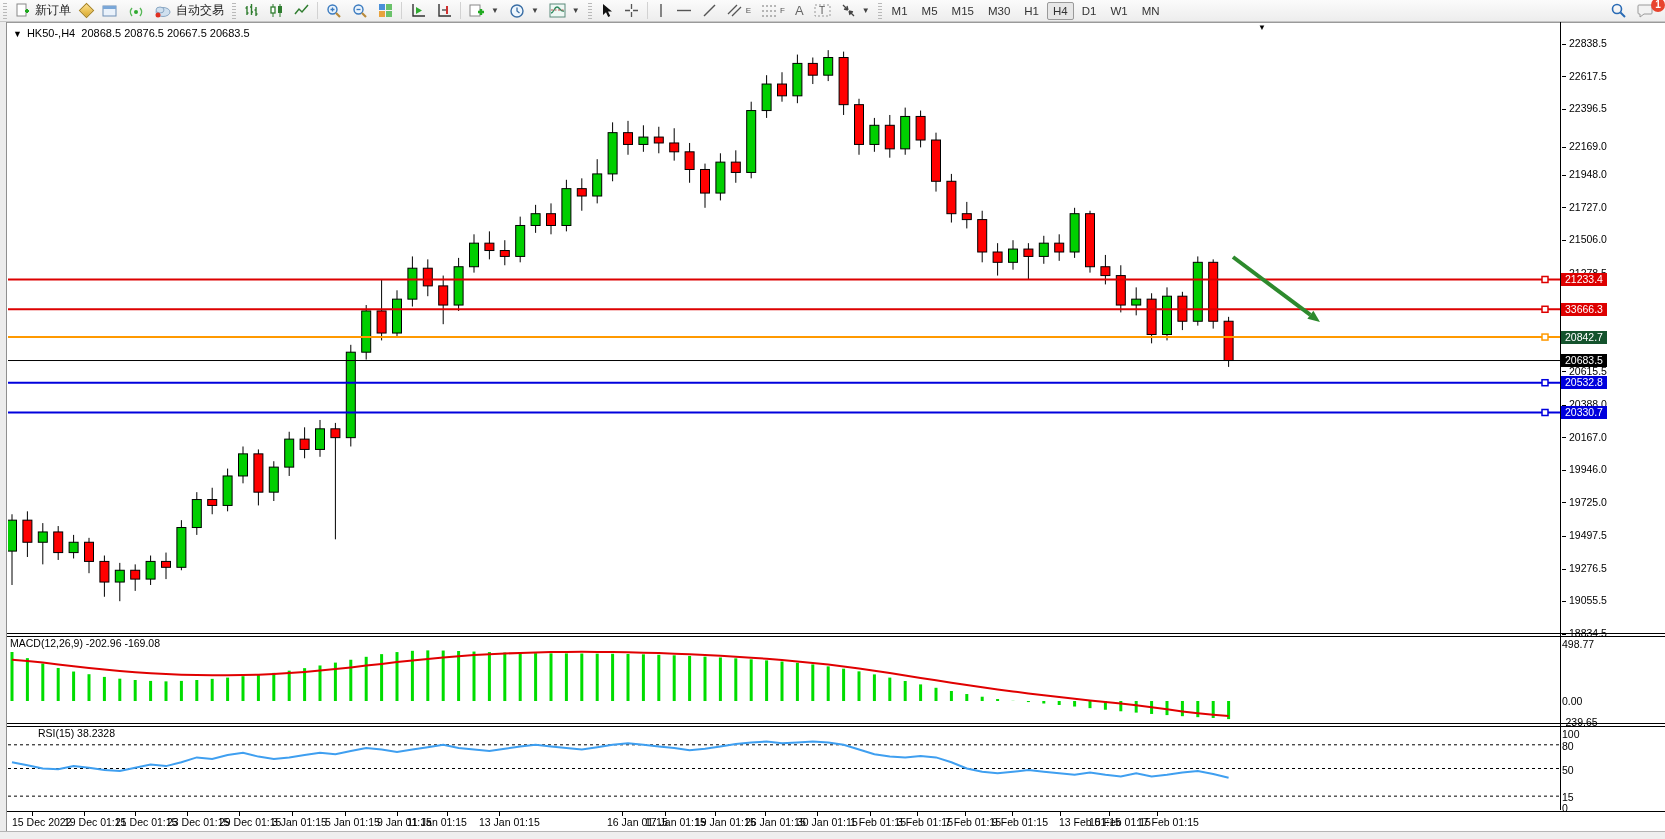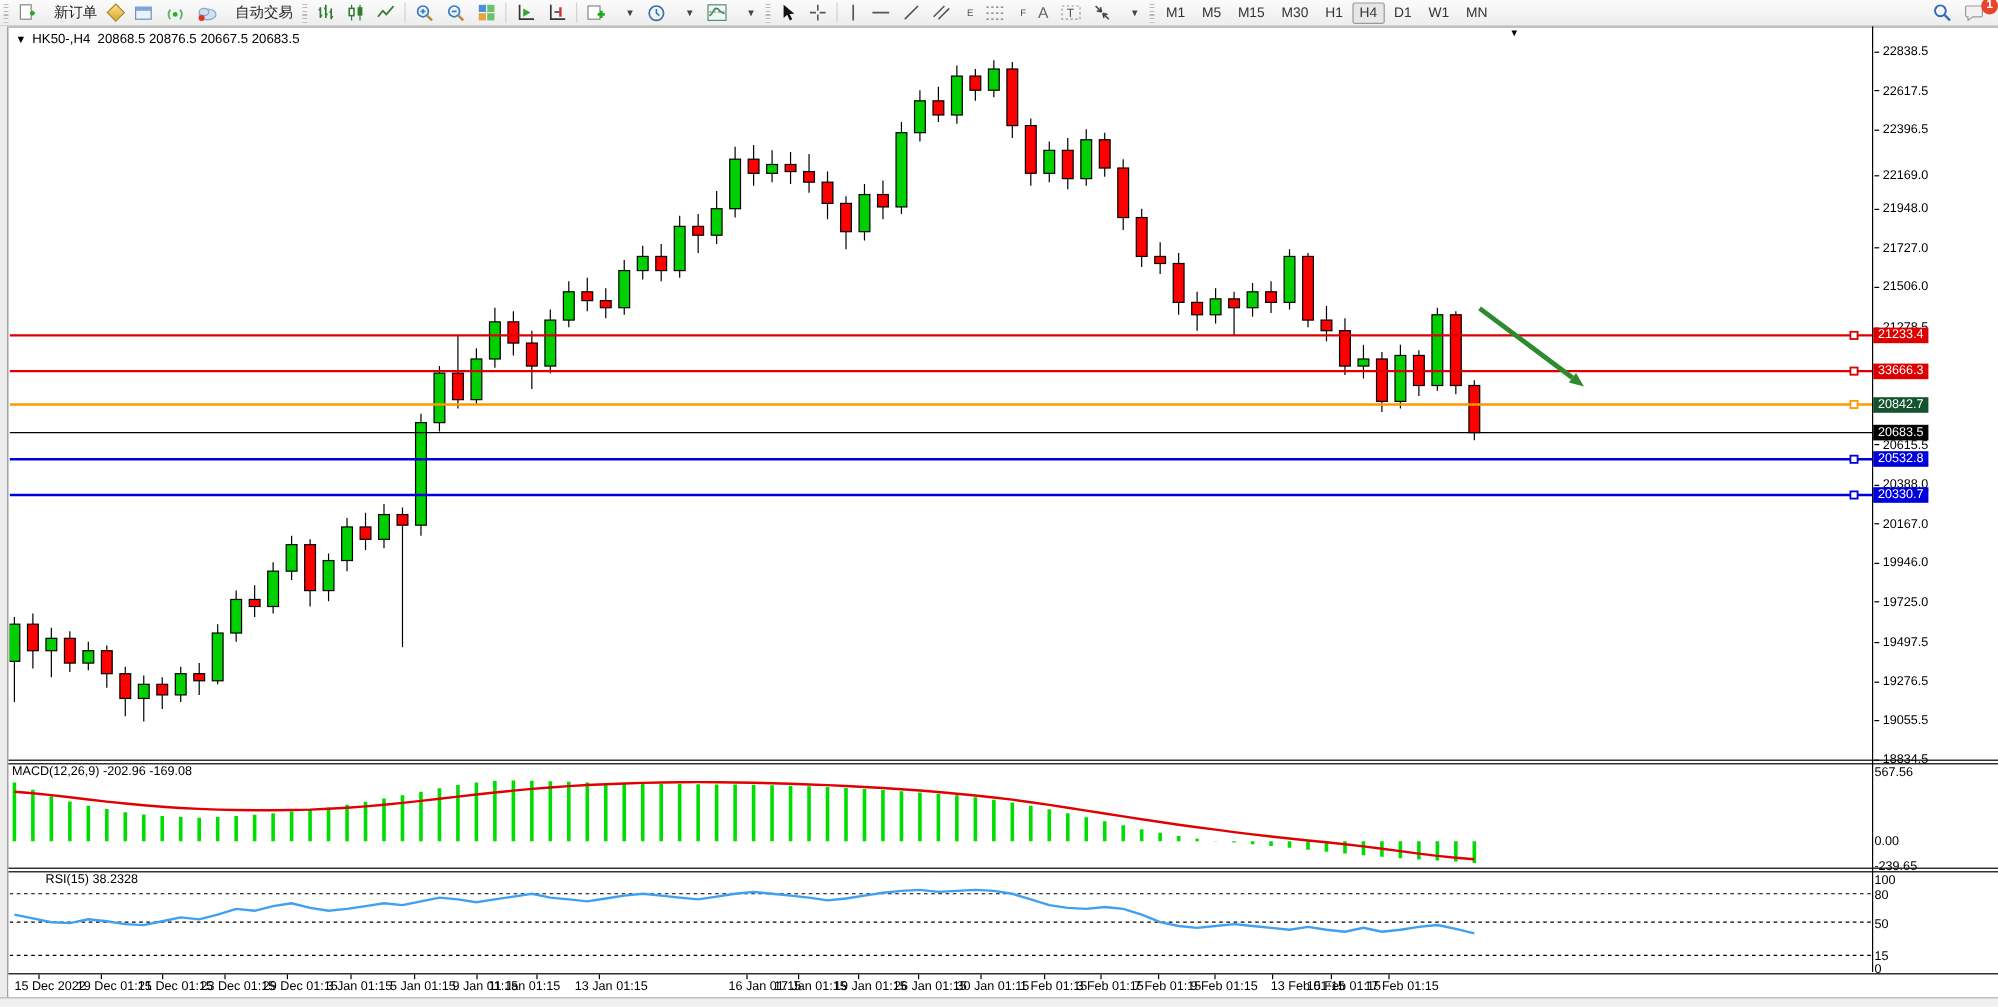--- a/index.html
+++ b/index.html
@@ -8,21 +8,21 @@
   #app { position:relative; width:1665px; height:839px; background:#fff; }
   .abs { position:absolute; }
 
   
   #toolbar { position:absolute; left:0; top:0; width:1665px; height:22px;
     background:linear-gradient(#fbfbfb,#ededed); border-bottom:1px solid #c6c6c6;
     display:flex; align-items:center; font-size:12px; color:#222; }
   .grip { width:4px; height:16px; margin:0 3px;
     background-image:repeating-linear-gradient(to bottom,#b9b9b9 0 1px,transparent 1px 3px); }
   .sep { width:1px; height:17px; background:#d2d2d2; margin:0 3px; }
-  .tb-btn { height:20px; display:flex; align-items:center; gap:15px; padding:0 4px;
+  .tb-btn { height:20px; display:flex; align-items:center; gap:5px; padding:0 4px;
     border:1px solid transparent; border-radius:2px; cursor:default; white-space:nowrap; }
   .tb-btn svg { display:block; }
   .caret { font-size:8px; color:#444; margin-left:1px; }
   .tf-btn { height:18px; padding:0 5px; margin:0 1px; font-size:11.5px; color:#333;
     border:1px solid transparent; border-radius:2px; display:flex; align-items:center; }
   .tf-btn.active { border-color:#9a9a9a; background:#e7e7e7; }
   #tb-right { margin-left:auto; display:flex; align-items:center; padding-right:6px; }
   .badge-dot { position:relative; }
   .n-badge { position:absolute; top:-4px; right:-7px; min-width:14px; height:14px;
     background:#e8442e; color:#fff; border-radius:8px; font-size:10px; line-height:14px;
@@ -623,21 +623,21 @@
       <div class="ptick" style="top: 507.263px;"><i></i>19497.5</div>
       <div class="ptick" style="top: 539.825px;"><i></i>19276.5</div>
       <div class="ptick" style="top: 572.387px;"><i></i>19055.5</div>
       <div class="ptick" style="top: 604.949px;"><i></i>18834.5</div>
       <div class="pbadge" style="top: 250.995px; background: rgb(221, 0, 0);">21233.4</div>
       <div class="pbadge" style="top: 280.773px; background: rgb(221, 0, 0);">33666.3</div>
       <div class="pbadge" style="top: 308.561px; background: #14532d; text-align: center;">20842.7</div>
       <div class="pbadge" style="top: 332.018px; background: rgb(0, 0, 0);">20683.5</div>
       <div class="pbadge" style="top: 354.222px; background: rgb(0, 0, 221);">20532.8</div>
       <div class="pbadge" style="top: 383.999px; background: rgb(0, 0, 221);">20330.7</div>
-      <div class="ind-tick" style="top: 616px;">567.56</div>
+      <div class="ind-tick" style="top: 616px;">498.77</div>
       <div class="ind-tick" style="top: 673px;">0.00</div>
       <div class="ind-tick" style="top: 694.397px;">-239.65</div>
       <div class="ind-tick" style="top: 706px;">100</div>
       <div class="ind-tick" style="top: 717.8px;">80</div>
       <div class="ind-tick" style="top: 741.5px;">50</div>
       <div class="ind-tick" style="top: 769.15px;">15</div>
       <div class="ind-tick" style="top: 780px;">0</div>
     </div>
 
   <div id="status-bar"></div>

